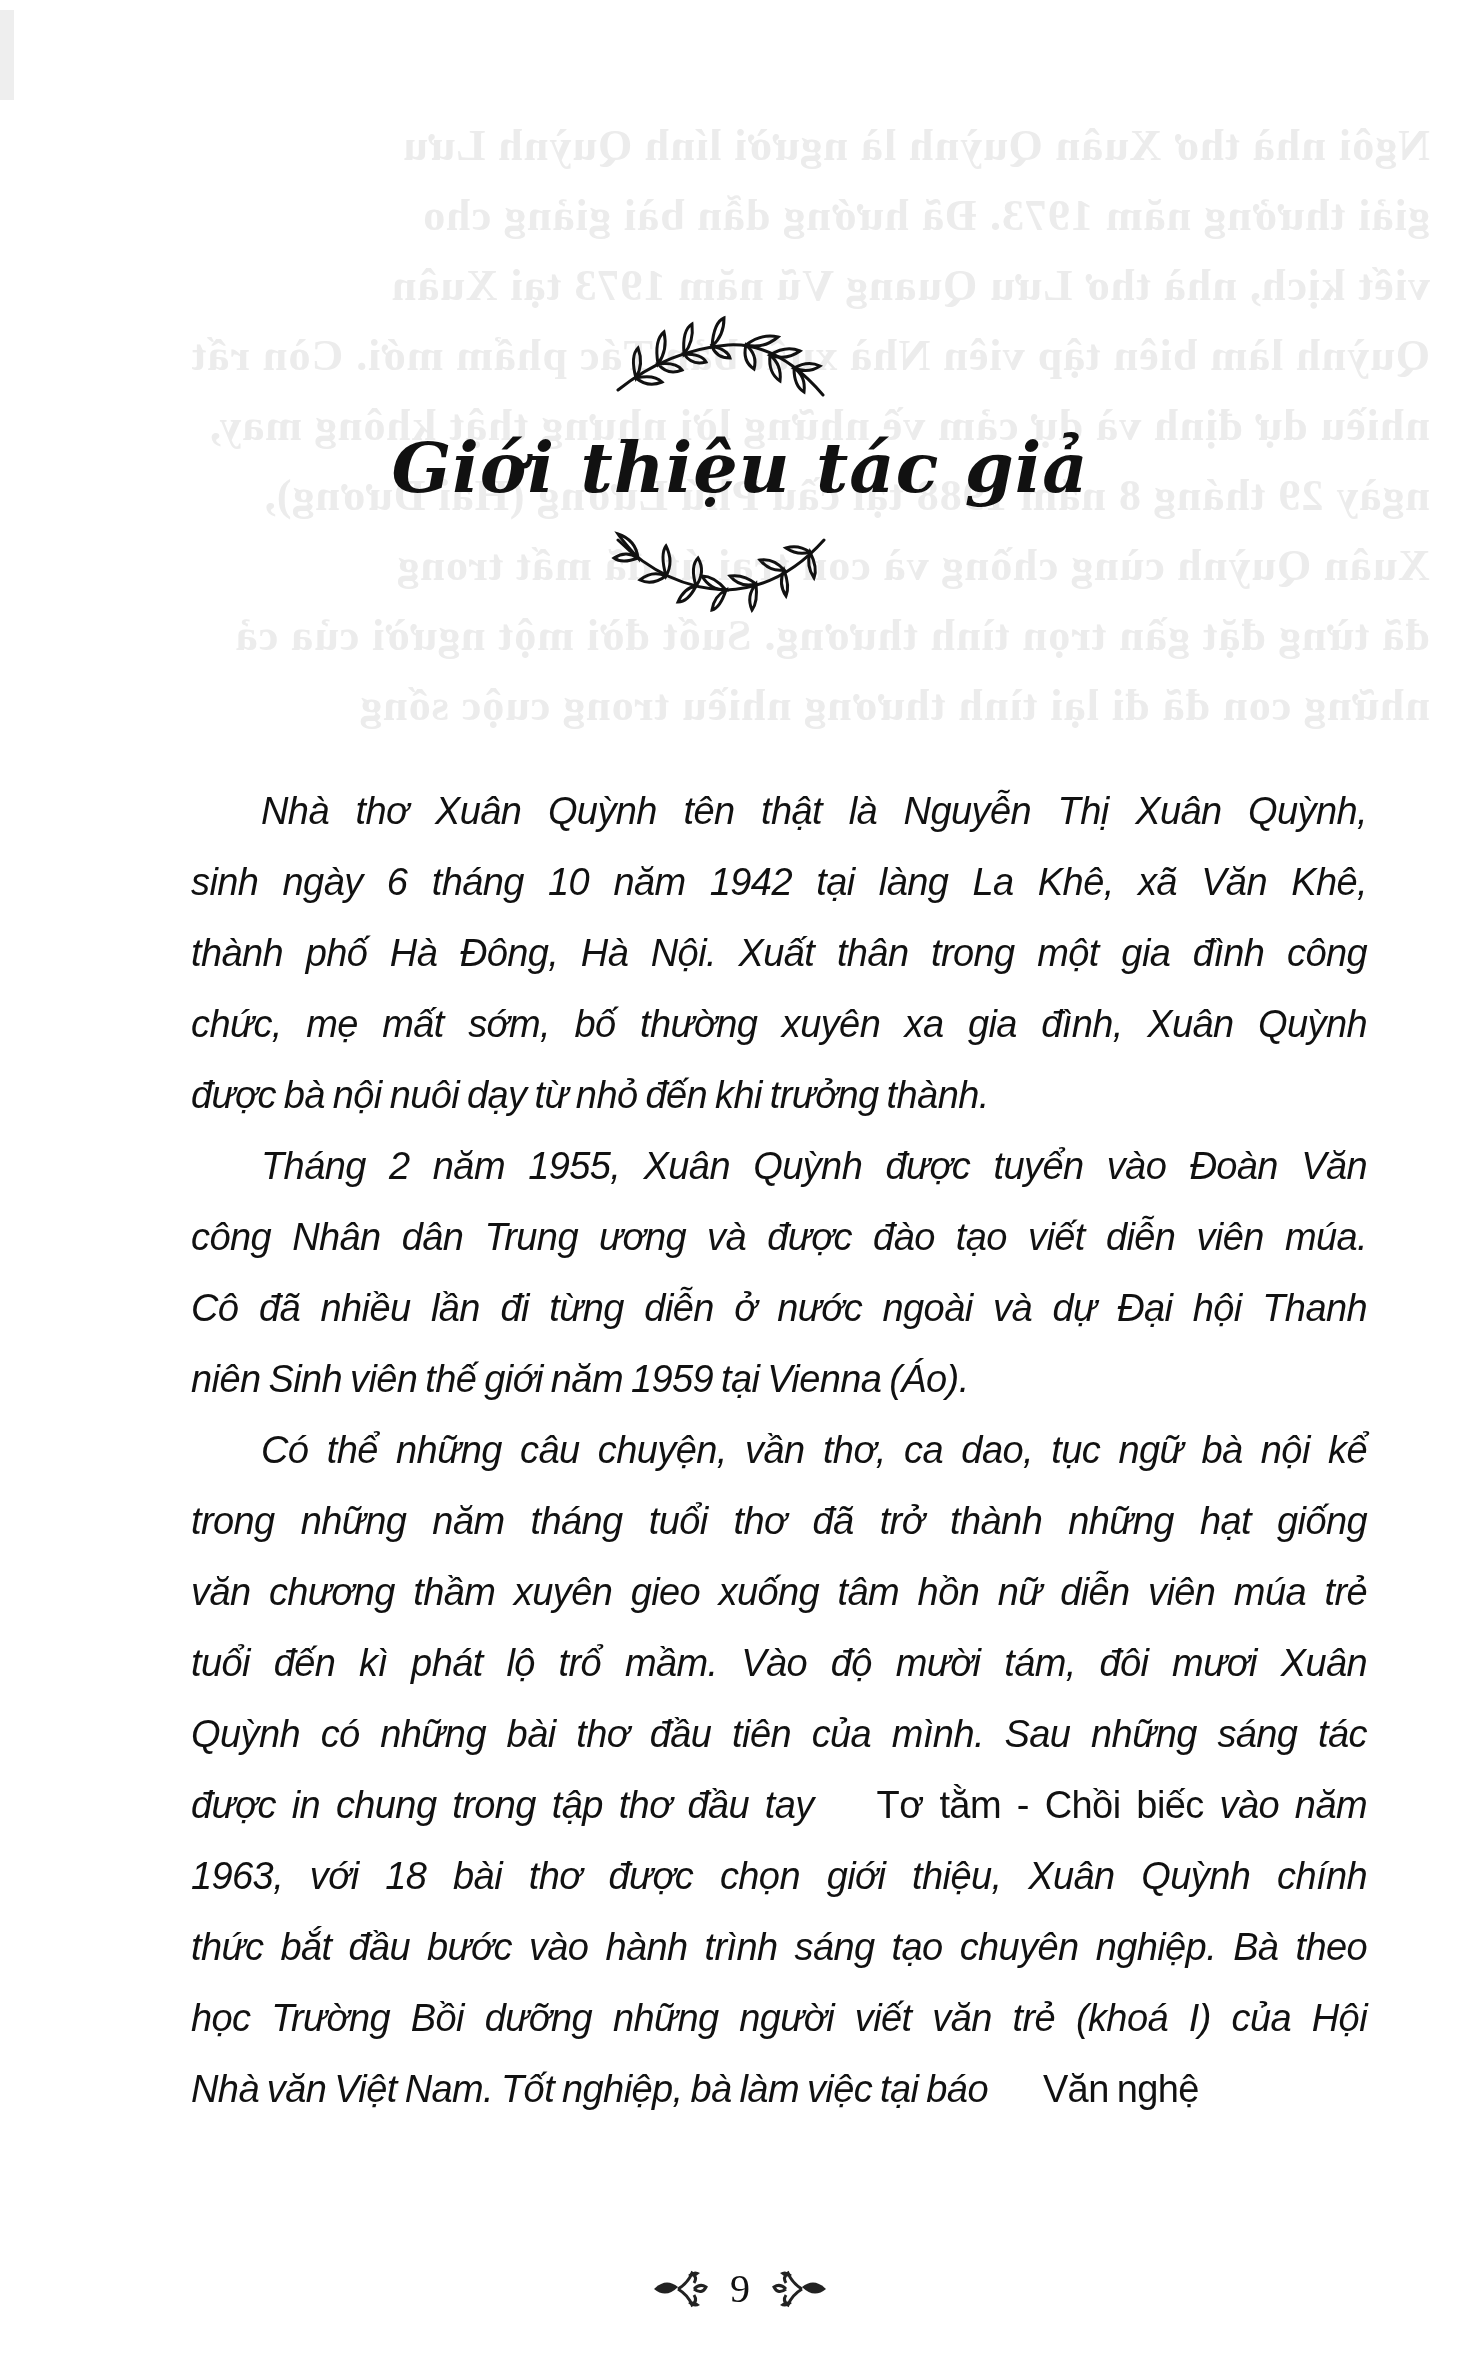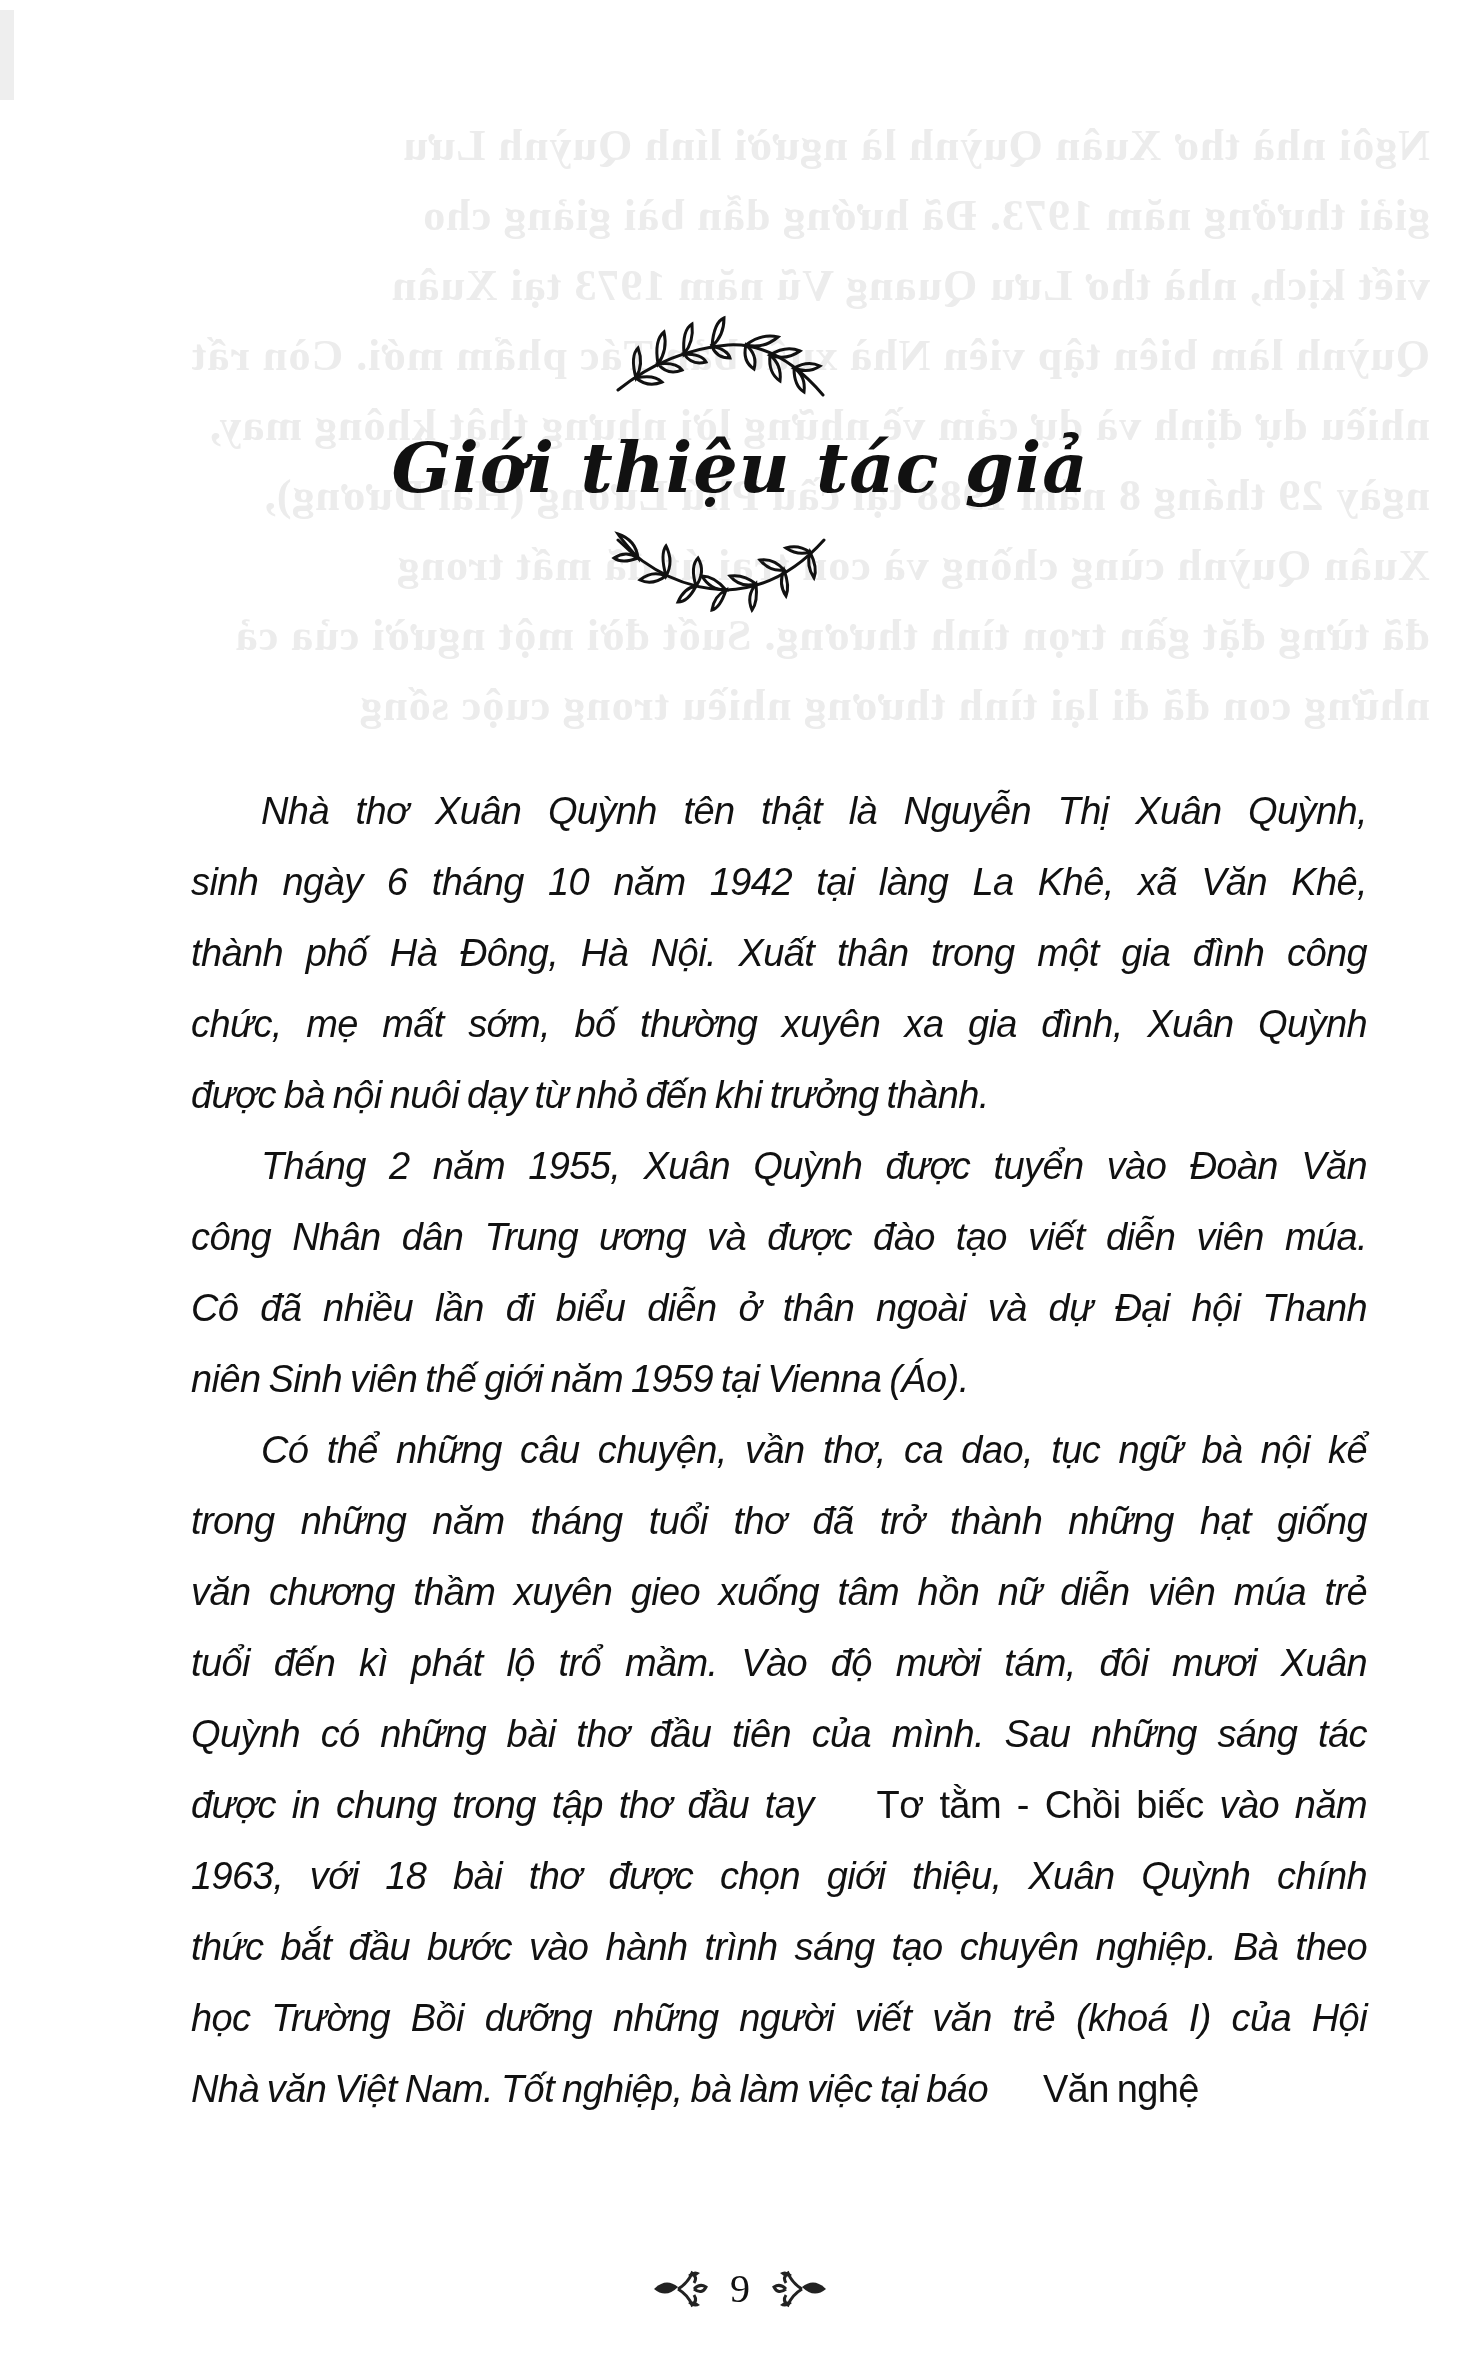--- a/index.html
+++ b/index.html
@@ -98,21 +98,21 @@
 </svg>
 
 <div class="body" id="body-text">
     <div class="line" style="top: 776px; padding-left: 70px; width: 1106px;">Nhà thơ Xuân Quỳnh tên thật là Nguyễn Thị Xuân Quỳnh,</div>
     <div class="line" style="top: 847px;">sinh ngày 6 tháng 10 năm 1942 tại làng La Khê, xã Văn Khê,</div>
     <div class="line" style="top: 918px;">thành phố Hà Đông, Hà Nội. Xuất thân trong một gia đình công</div>
     <div class="line" style="top: 989px;">chức, mẹ mất sớm, bố thường xuyên xa gia đình, Xuân Quỳnh</div>
     <div class="line last" style="top: 1060px;">được bà nội nuôi dạy từ nhỏ đến khi trưởng thành.</div>
     <div class="line" style="top: 1131px; padding-left: 70px; width: 1106px;">Tháng 2 năm 1955, Xuân Quỳnh được tuyển vào Đoàn Văn</div>
     <div class="line" style="top: 1202px;">công Nhân dân Trung ương và được đào tạo viết diễn viên múa.</div>
-    <div class="line" style="top: 1273px;">Cô đã nhiều lần đi biểu diễn ở thân ngoài và dự Đại hội Thanh</div>
+    <div class="line" style="top: 1273px;">Cô đã nhiều lần đi từng diễn ở nước ngoài và dự Đại hội Thanh</div>
     <div class="line last" style="top: 1344px;">niên Sinh viên thế giới năm 1959 tại Vienna (Áo).</div>
     <div class="line" style="top: 1415px; padding-left: 70px; width: 1106px;">Có thể những câu chuyện, vần thơ, ca dao, tục ngữ bà nội kể</div>
     <div class="line" style="top: 1486px;">trong những năm tháng tuổi thơ đã trở thành những hạt giống</div>
     <div class="line" style="top: 1557px;">văn chương thầm xuyên gieo xuống tâm hồn nữ diễn viên múa trẻ</div>
     <div class="line" style="top: 1628px;">tuổi đến kì phát lộ trổ mầm. Vào độ mười tám, đôi mươi Xuân</div>
     <div class="line" style="top: 1699px;">Quỳnh có những bài thơ đầu tiên của mình. Sau những sáng tác</div>
     <div class="line" style="top: 1770px;"><span>được in chung trong tập thơ đầu tay </span><span class="upright">Tơ tằm - Chồi biếc</span><span> vào năm</span></div>
     <div class="line" style="top: 1841px;">1963, với 18 bài thơ được chọn giới thiệu, Xuân Quỳnh chính</div>
     <div class="line" style="top: 1912px;">thức bắt đầu bước vào hành trình sáng tạo chuyên nghiệp. Bà theo</div>
     <div class="line" style="top: 1983px;">học Trường Bồi dưỡng những người viết văn trẻ (khoá I) của Hội</div>

